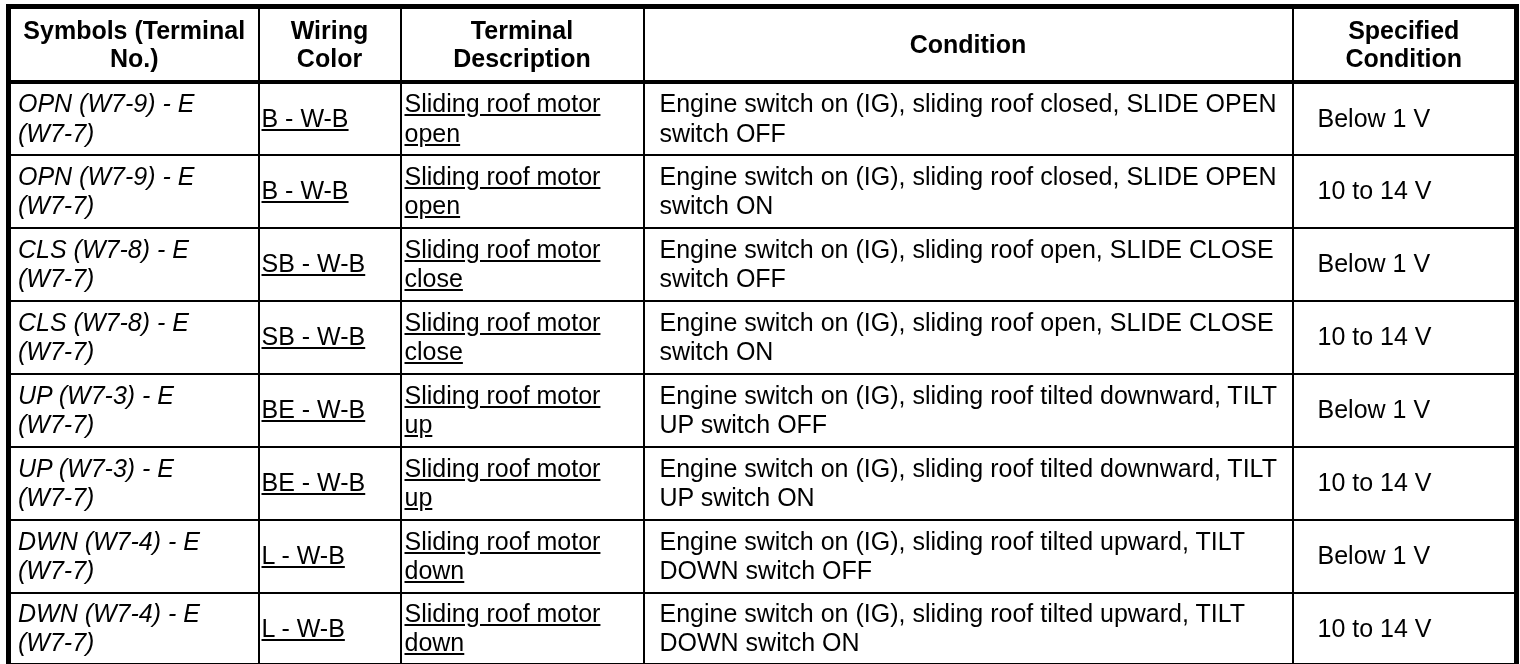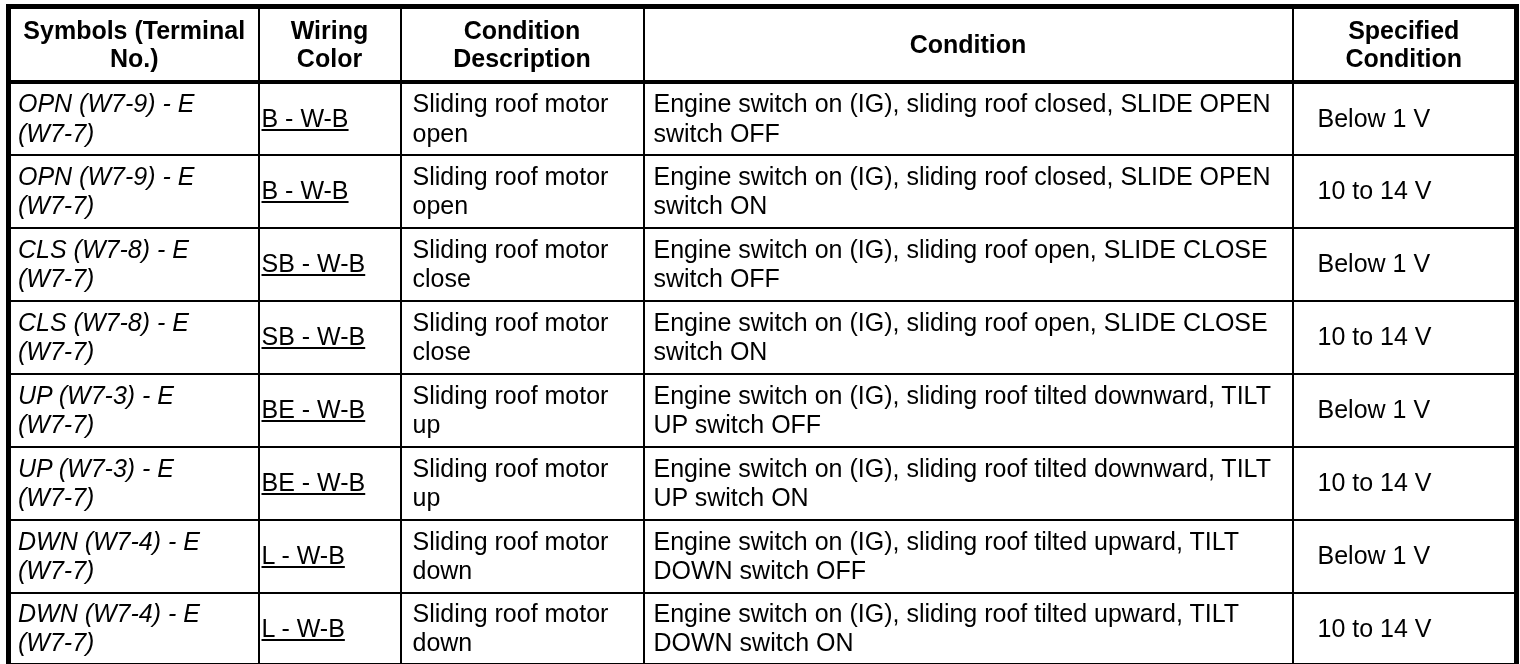--- a/index.html
+++ b/index.html
@@ -65,43 +65,43 @@
     height: 73px;
     box-sizing: border-box;
     white-space: pre-line;
   }
   tbody td:last-child { border-right: none; }
   tbody tr:last-child td { border-bottom: none; }
 
   
   td.cell-symbols   { padding-left: 7px; font-style: italic; }
   td.cell-wiring    { padding-left: 2px; text-decoration: underline; }
-  td.cell-terminal  { padding-left: 11px; }
-  td.cell-condition { padding-left: 9px; }
+  td.cell-terminal  { padding-left: 3px; text-decoration: underline; }
+  td.cell-condition { padding-left: 15px; }
   td.cell-spec      { padding-left: 24px; }
 </style>
 </head>
 <body>
 
 <div class="table-wrap">
   <table class="inspection-table">
     <colgroup>
       <col class="c-symbols">
       <col class="c-wiring">
       <col class="c-terminal">
       <col class="c-condition">
       <col class="c-spec">
     </colgroup>
     <thead>
       <tr>
         <th>Symbols (Terminal
 No.)</th>
         <th>Wiring
 Color</th>
-        <th>Condition
+        <th>Terminal
 Description</th>
         <th>Condition</th>
         <th>Specified
 Condition</th>
       </tr>
     </thead>
     <tbody>
       <tr>
         <td class="cell-symbols">OPN (W7-9) - E
 (W7-7)</td>

